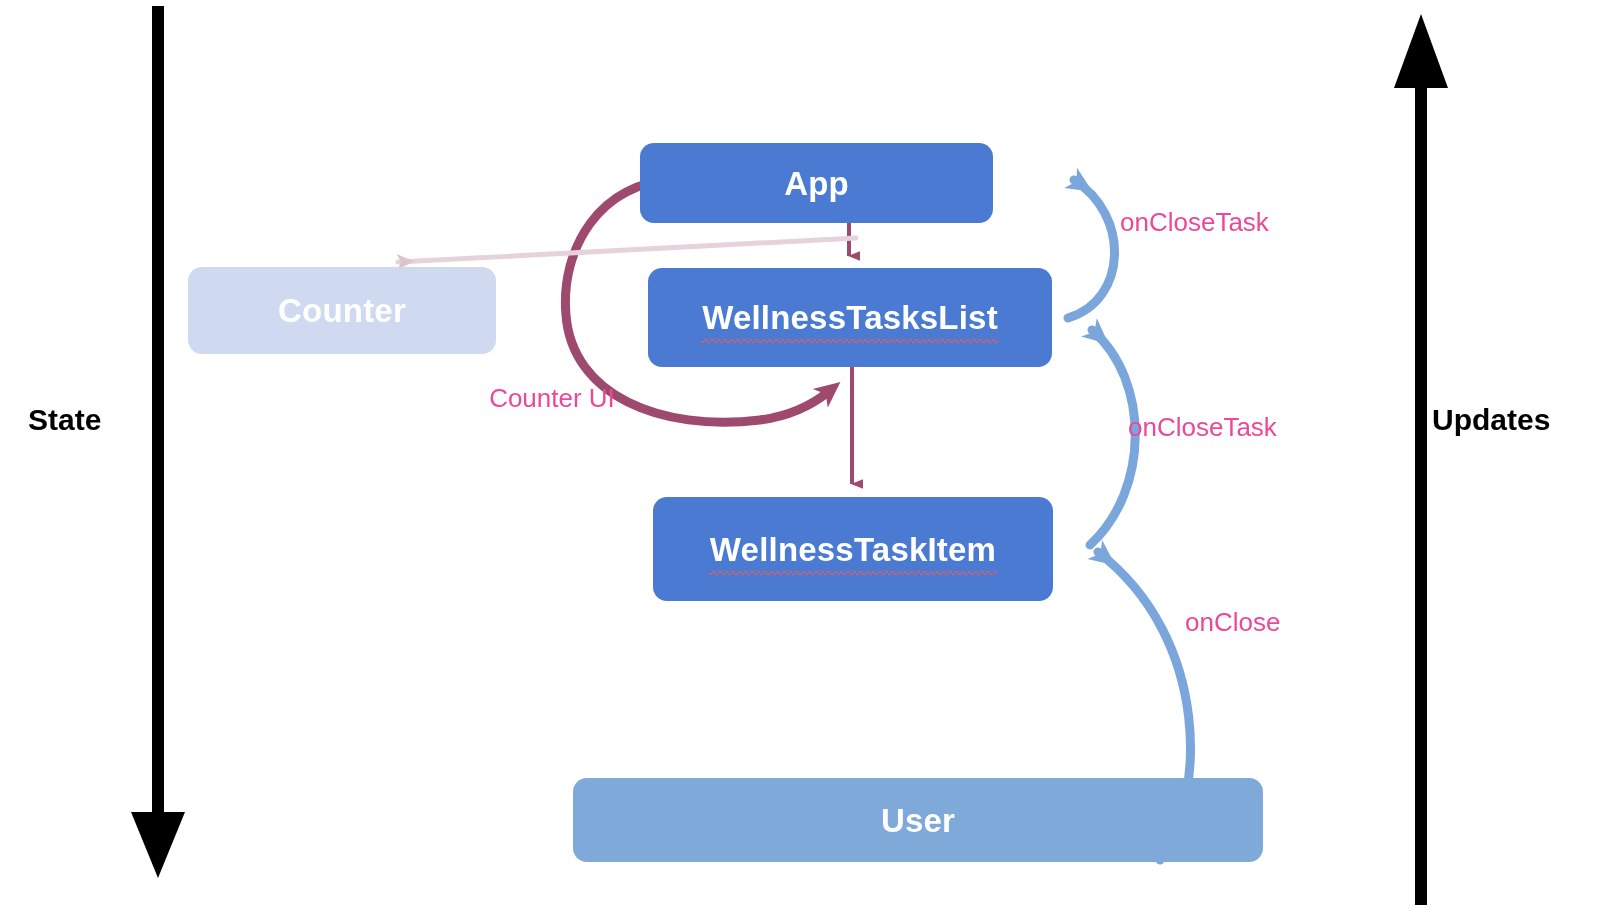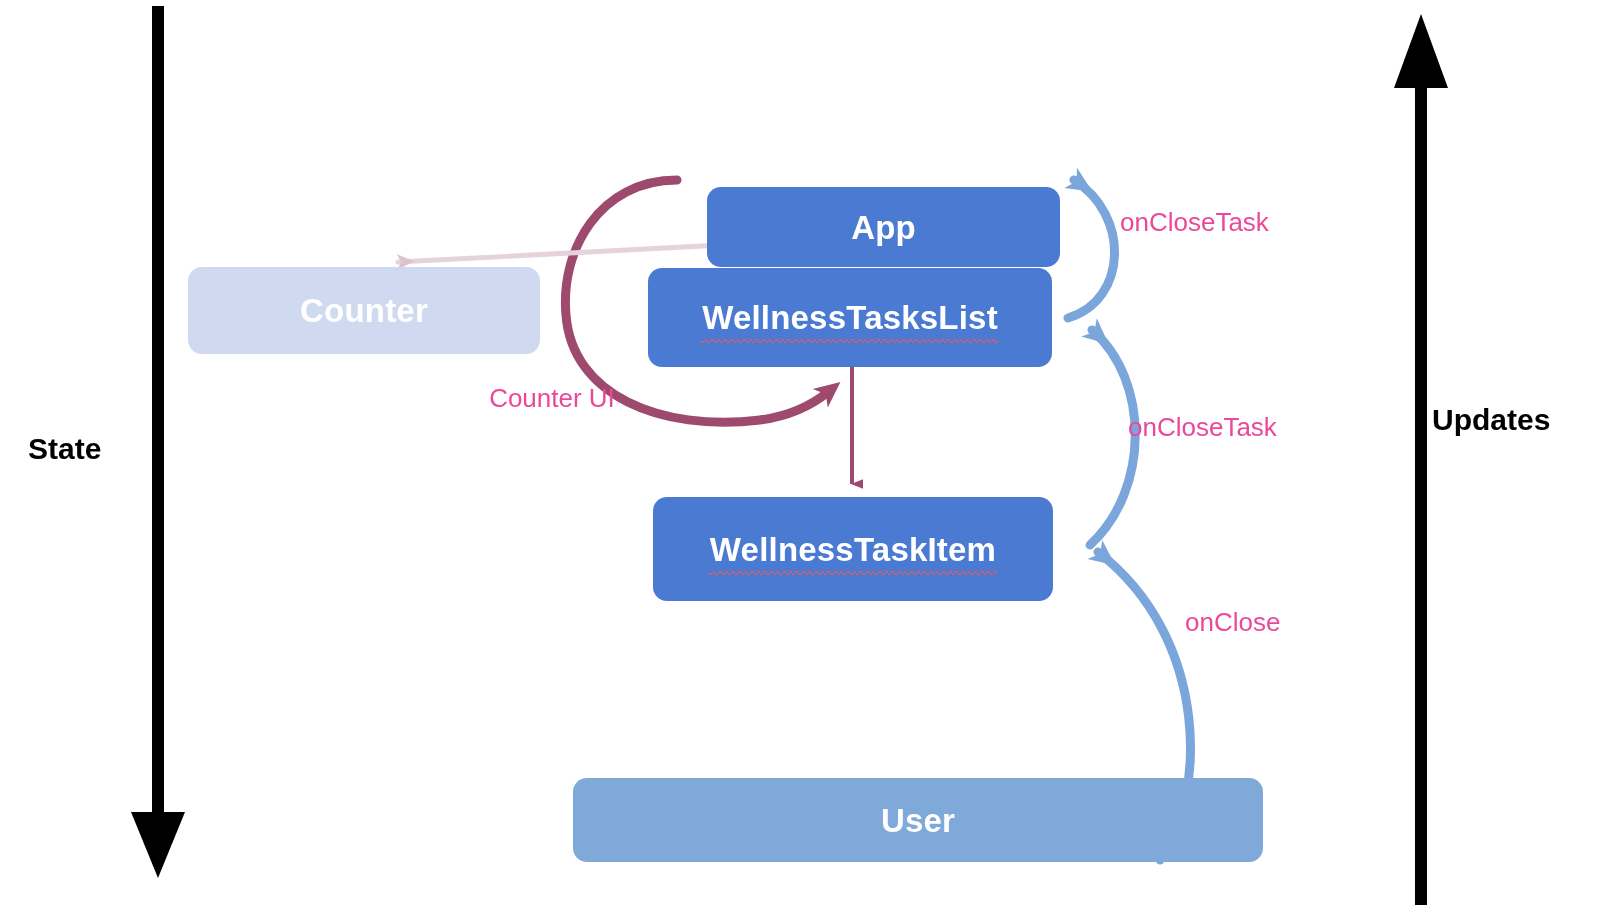--- a/index.html
+++ b/index.html
@@ -42,57 +42,56 @@
     bottom:-9px;
     height:4px;
     background-image:
       radial-gradient(circle at 1.6px 3.2px, rgba(232,90,90,.95) 1.2px, rgba(0,0,0,0) 1.5px),
       radial-gradient(circle at 4.8px 0.8px, rgba(232,90,90,.95) 1.2px, rgba(0,0,0,0) 1.5px);
     background-size:6.4px 4px;
     background-repeat:repeat-x;
   }
 
   #node-app{
-    left:707px;top:143px;width:353px;height:80px;
+    left:640px;top:143px;width:353px;height:80px;
     background:#4A7AD1;
     font-size:33px;
-    margin-top:44px;
   }
   #node-list{
     left:648px;top:268px;width:404px;height:99px;
     background:#4A7AD1;
     font-size:33px;
   }
   #node-item{
     left:653px;top:497px;width:400px;height:104px;
     background:#4A7AD1;
     font-size:33px;
   }
   #node-counter{
-    left:188px;top:267px;width:352px;height:87px;
+    left:188px;top:267px;width:308px;height:87px;
     background:#CFDAF1;
     color:#ffffff;
     font-size:33px;
   }
   #node-user{
     left:573px;top:778px;width:690px;height:84px;
     background:#7EA9D9;
     font-size:33px;
   }
 
   
   .axis-caption{
     position:absolute;
     color:#000000;
     font-weight:bold;
     font-size:30px;
     z-index:4;
     white-space:nowrap;
   }
-  #cap-state{left:28px;top:403px;margin-top:29px;}
+  #cap-state{left:28px;top:403px;}
   #cap-events{left:1432px;top:403px;}
 
   
   .edge-label{
     position:absolute;
     color:#ec4899;
     font-size:26px;
     line-height:34px;
     z-index:4;
     white-space:nowrap;

